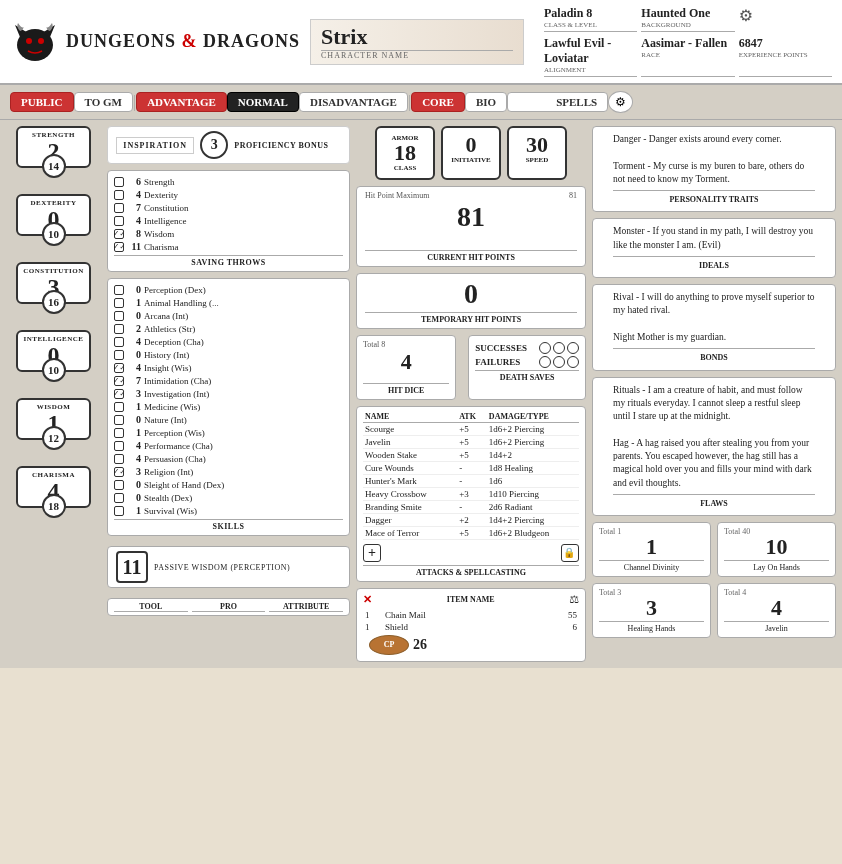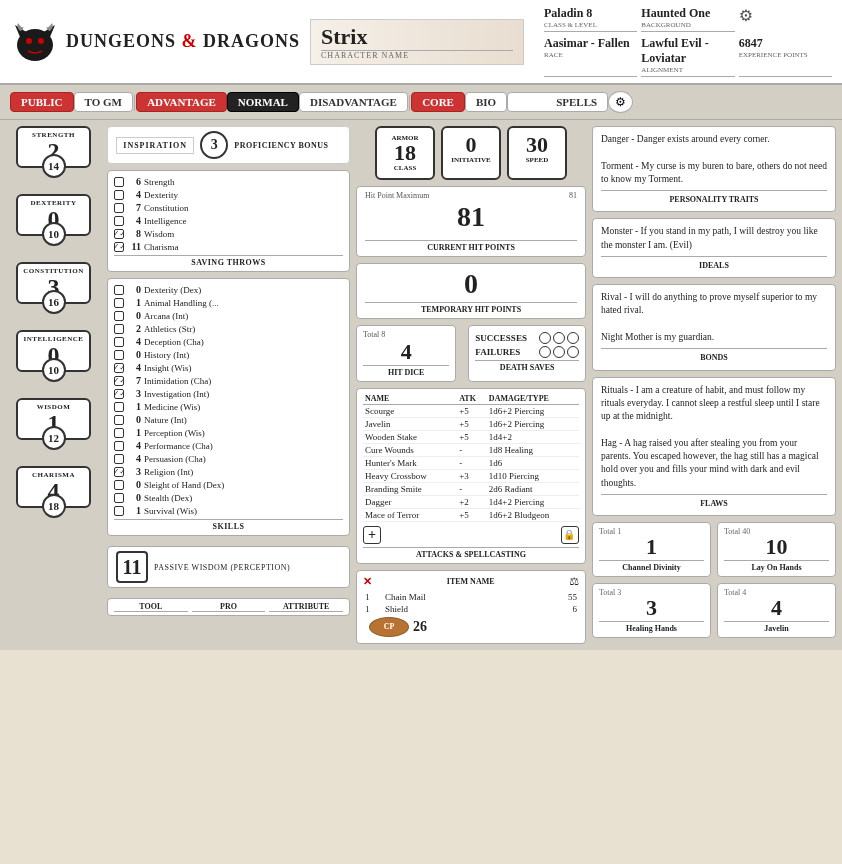--- a/index.html
+++ b/index.html
@@ -374,21 +374,21 @@
     .hp-current {
       font-size: 28px;
       font-weight: bold;
       line-height: 1.2;
     }
     .hp-label {
       font-size: 8px;
       font-weight: bold;
       text-transform: uppercase;
       border-top: 1px solid #aaa;
-      margin-top: 6px;
+      margin-top: 16px;
       padding-top: 2px;
     }
     .temp-hp-box {
       background: #fff;
       border: 1px solid #aaa;
       border-radius: 4px;
       padding: 4px 8px;
       text-align: center;
       margin-top: 0;
     }
@@ -425,21 +425,21 @@
     }
     .hit-dice-value {
       font-size: 22px;
       font-weight: bold;
     }
     .hit-dice-label {
       font-size: 8px;
       font-weight: bold;
       text-transform: uppercase;
       border-top: 1px solid #aaa;
-      margin-top: 0;
+      margin-top: 8px;
       padding-top: 2px;
     }
     .death-saves-box {
       flex: 1.2;
       background: #fff;
       border: 1px solid #aaa;
       border-radius: 4px;
       padding: 4px 6px;
       text-align: center;
     }
@@ -575,21 +575,21 @@
       display: flex;
       flex-direction: column;
       gap: 6px;
       padding-left: 6px;
     }
 
     .trait-box {
       background: #fff;
       border: 1px solid #aaa;
       border-radius: 4px;
-      padding: 6px 8px;
+      padding: 6px 20px;
       font-size: 9.5px;
       line-height: 1.4;
     }
     .trait-label {
       font-size: 8px;
       font-weight: bold;
       text-transform: uppercase;
       text-align: center;
       border-top: 1px solid #aaa;
       margin-top: 4px;
@@ -613,21 +613,21 @@
       color: #666;
       text-align: left;
     }
     .feature-value {
       font-size: 22px;
       font-weight: bold;
       line-height: 1;
     }
     .feature-label {
       font-size: 8px;
-      font-weight: bold;
+      font-weight: normal;
       border-top: 1px solid #aaa;
       margin-top: 2px;
       padding-top: 2px;
     }
 
     .cp-row {
       display: flex;
       align-items: center;
       gap: 4px;
       padding: 2px 6px;
@@ -675,26 +675,26 @@
       <div class="char-info-label">CLASS &amp; LEVEL</div>
     </div>
     <div class="char-info-cell">
       <div class="char-info-value">Haunted One</div>
       <div class="char-info-label">BACKGROUND</div>
     </div>
     <div>
       <span class="settings-icon">⚙</span>
     </div>
     <div class="char-info-cell">
+      <div class="char-info-value">Lawful Evil - Loviatar</div>
+      <div class="char-info-label">ALIGNMENT</div>
+    </div>
+    <div class="char-info-cell">
       <div class="char-info-value">Aasimar - Fallen</div>
       <div class="char-info-label">RACE</div>
-    </div>
-    <div class="char-info-cell">
-      <div class="char-info-value">Lawful Evil - Loviatar</div>
-      <div class="char-info-label">ALIGNMENT</div>
     </div>
     <div class="char-info-cell">
       <div class="char-info-value">6847</div>
       <div class="char-info-label">EXPERIENCE POINTS</div>
     </div>
   </div>
 </div>
 
 <div class="tab-bar">
   <button class="tab-btn public">PUBLIC</button>
@@ -810,21 +810,21 @@
   </div>
         </div>
       <div class="section-title">SAVING THROWS</div>
     </div>
 
     <div class="section-box">
       <div id="skills-list">
           <div class="skill-row">
     <div class="skill-check "></div>
     <span class="skill-val">0</span>
-    <span class="skill-name">Dexterity (Dex)</span>
+    <span class="skill-name">Perception (Dex)</span>
   </div>
           <div class="skill-row">
     <div class="skill-check "></div>
     <span class="skill-val">1</span>
     <span class="skill-name">Animal Handling (...</span>
   </div>
           <div class="skill-row">
     <div class="skill-check "></div>
     <span class="skill-val">0</span>
     <span class="skill-name">Arcana (Int)</span>

